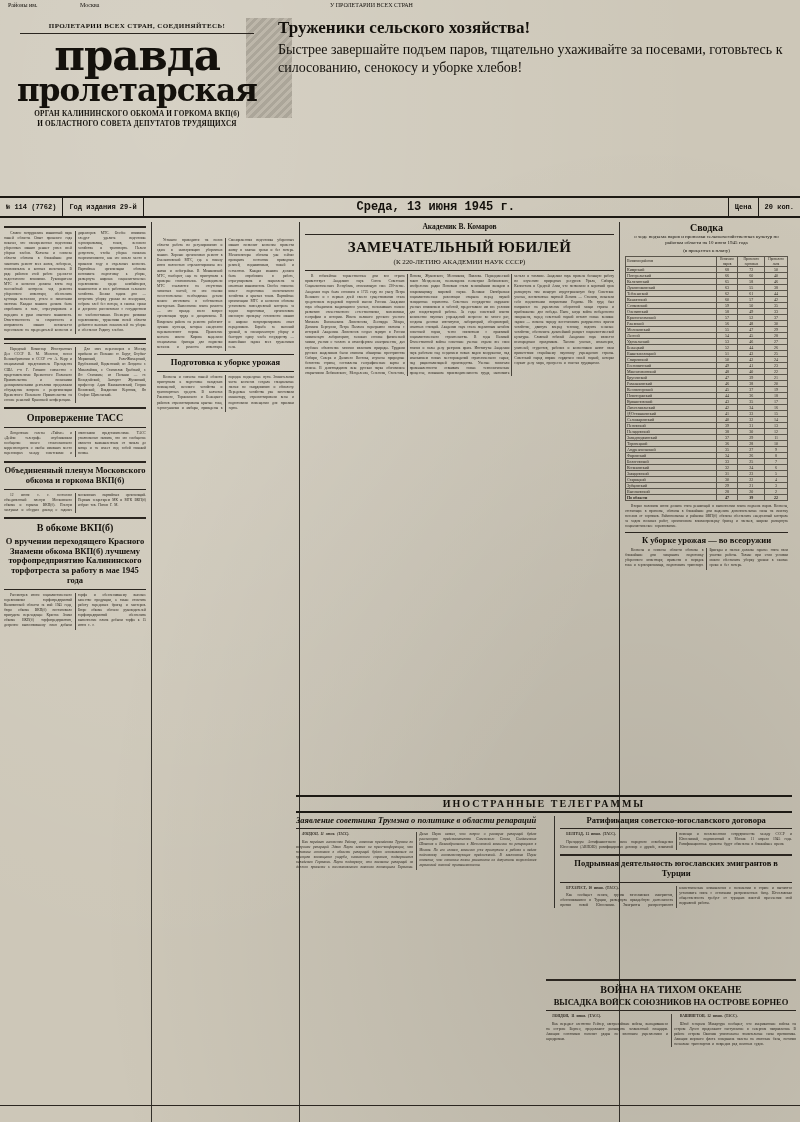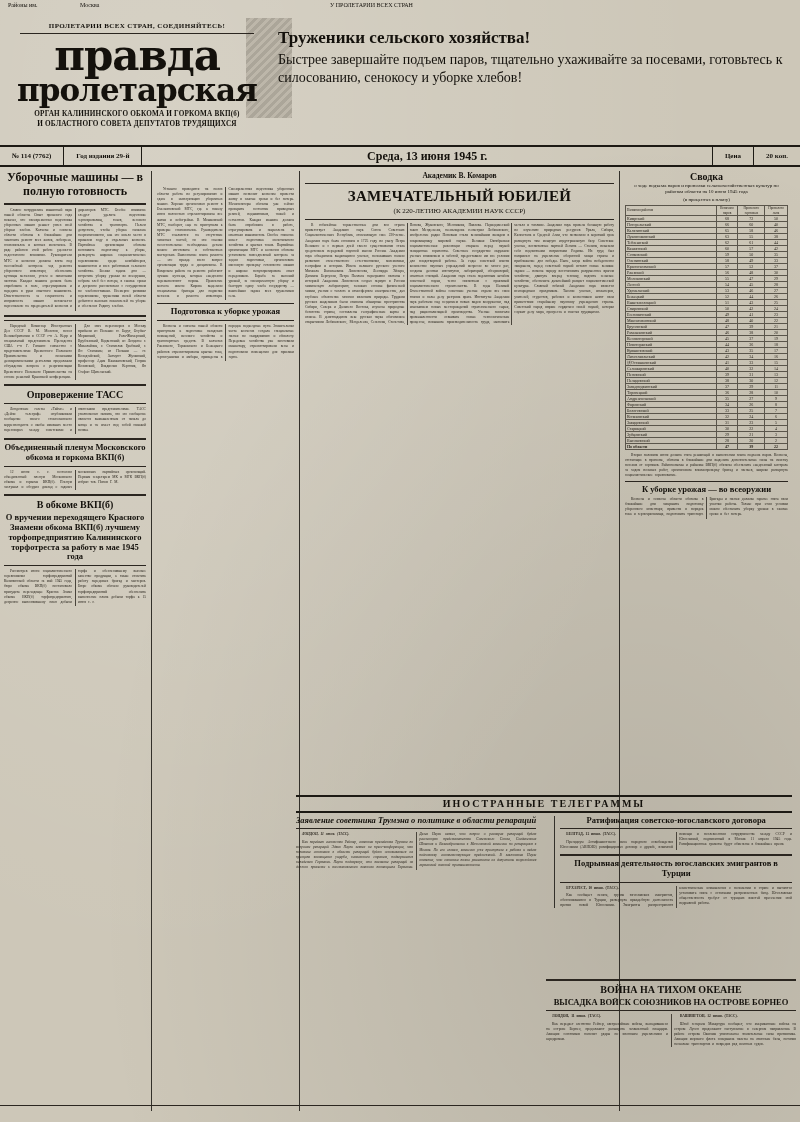--- a/index.html
+++ b/index.html
@@ -5,39 +5,39 @@
   html,body{margin:0;padding:0;background:#b9b3a4;}
   body{font-family:"Liberation Serif", serif;}
   .page{
     position:relative;width:800px;height:1122px;
     background:#cdc7b8;
     background-image:
       radial-gradient(ellipse at 20% 10%, rgba(255,255,255,.18), rgba(0,0,0,0) 60%),
       radial-gradient(ellipse at 80% 80%, rgba(0,0,0,.10), rgba(0,0,0,0) 60%);
     overflow:hidden;color:#14110c;
   }
-  .masthead{position:relative;height:145px;}
+  .masthead{position:relative;height:196px;}
   .mh-left{position:absolute;left:6px;top:22px;width:262px;text-align:center;}
   .mh-slogan{font-size:7px;letter-spacing:.4px;font-weight:bold;}
   .mh-title{font-family:"DejaVu Serif", serif;font-weight:bold;letter-spacing:-1px;line-height:.92;}
   .mh-t1{font-size:31px;}
   .mh-t2{font-size:42px;}
   .mh-sub{font-size:7.2px;font-weight:bold;line-height:1.35;margin-top:6px;letter-spacing:.2px;}
   .mh-rule{border-top:1px solid #2b2620;margin:3px 14px;}
-  .mh-right{position:absolute;left:278px;top:28px;right:6px;}
+  .mh-right{position:absolute;left:278px;top:18px;right:6px;}
   .mh-head1{font-size:17px;font-weight:bold;line-height:1.18;}
   .mh-head2{font-size:14px;line-height:1.3;margin-top:3px;}
   .photo{position:absolute;left:246px;top:18px;width:46px;height:100px;background:
      repeating-linear-gradient(135deg,#8a8478 0 3px,#aaa396 3px 6px);opacity:.55;}
   .topbar{position:absolute;left:0;top:0;width:100%;height:12px;font-size:6px;}
   .topbar span{position:absolute;top:2px;}
 
   .issue{display:flex;align-items:stretch;border-top:2px solid #1d1a14;border-bottom:2px solid #1d1a14;
      height:18px;font-size:7px;font-weight:bold;}
-  .issue div{padding:0 12px;display:flex;align-items:center;border-right:1px solid #1d1a14;}
+  .issue div{padding:0 6px;display:flex;align-items:center;border-right:1px solid #1d1a14;font-family:Liberation Mono, monospace;}
   .issue div:last-child{border-right:none;}
   .issue .grow{flex:1;justify-content:center;font-size:12px;}
 
   .cols{display:flex;padding:4px 4px 0 4px;height:944px;box-sizing:border-box;}
   .col{box-sizing:border-box;}
   .c1{width:148px;padding-right:5px;border-right:1px solid #33302a;}
   .c2{width:148px;padding:0 5px;border-right:1px solid #33302a;}
   .c3{width:320px;padding:0 5px;border-right:1px solid #33302a;}
   .c4{width:168px;padding-left:5px;}
 
@@ -97,21 +97,20 @@
     <div>№ 114 (7762)</div>
     <div>Год издания 29-й</div>
     <div class="grow">Среда, 13 июня 1945 г.</div>
     <div>Цена</div>
     <div>20 коп.</div>
   </div>
 
   <div class="cols">
 
     <div class="col c1">
-      <div class="hd hd-l">Уборочные машины — в полную готовность</div>
       <div class="rule2"></div>
       <div class="tx two">
         <p>Славно потрудились машинный парк нашей области. Опыт прошлого года показал, что своевременная подготовка уборочных машин решает успех всей уборки хлебов. Колхозы и совхозы области обязаны в ближайшие дни закончить ремонт всех жаток, лобогреек, сноповязалок и конных молотилок. В ряде районов этой работе уделяется недостаточно внимания. Руководители МТС и колхозов должны взять под неослабный контроль ход ремонта уборочного инвентаря, обеспечить кузницы металлом, углем и запасными частями. Каждая машина должна быть опробована в поле, отрегулирована и передана в руки опытного машиниста. Ответственность за сохранность и исправность машин возлагается персонально на председателей колхозов и директоров МТС. Особое внимание следует уделить подготовке зернохранилищ, токов, весового хозяйства и транспорта. Нельзя допустить, чтобы уборка началась неорганизованно, как это имело место в прошлом году в отдельных колхозах. Партийные организации обязаны возглавить подготовку к уборке, развернуть широкое социалистическое соревнование среди комбайнеров, машинистов и всех работников сельского хозяйства. Боевая задача дня — встретить уборку урожая во всеоружии, собрать хлеб без потерь, в сжатые сроки и досрочно рассчитаться с государством по хлебопоставкам. Всемерно развивая соревнование, труженики полей области добьются высоких показателей на уборке и обеспечат Родину хлебом.</p>
       </div>
 
       <div class="rule2"></div>
       <div class="rule"></div>
       <div class="tx two">
         <p>Народный Комиссар Иностранных Дел СССР В. М. Молотов, посол Великобритании в СССР г-н А. Керр и специальный представитель Президента США г-н Г. Гопкинс совместно с представителями Временного Польского Правительства и польскими демократическими деятелями продолжали обсуждение вопроса о реорганизации Временного Польского Правительства на основе решений Крымской конференции.</p>
         <p>Для этих переговоров в Москву прибыли из Польши: гг. Берут, Осубка-Моравский, Рола-Жимерский, Врублевский, Кодвенский; из Лондона: г. Миколайчик, г. Станислав Грабский, г. Ян Станьчик; из Польши — гг. Колодзейский, Зыгмунт Жулавский, профессор Адам Кжижановский, Генрик Коловский, Владислав Кернник, Ян Стефан Щигельский.</p>

